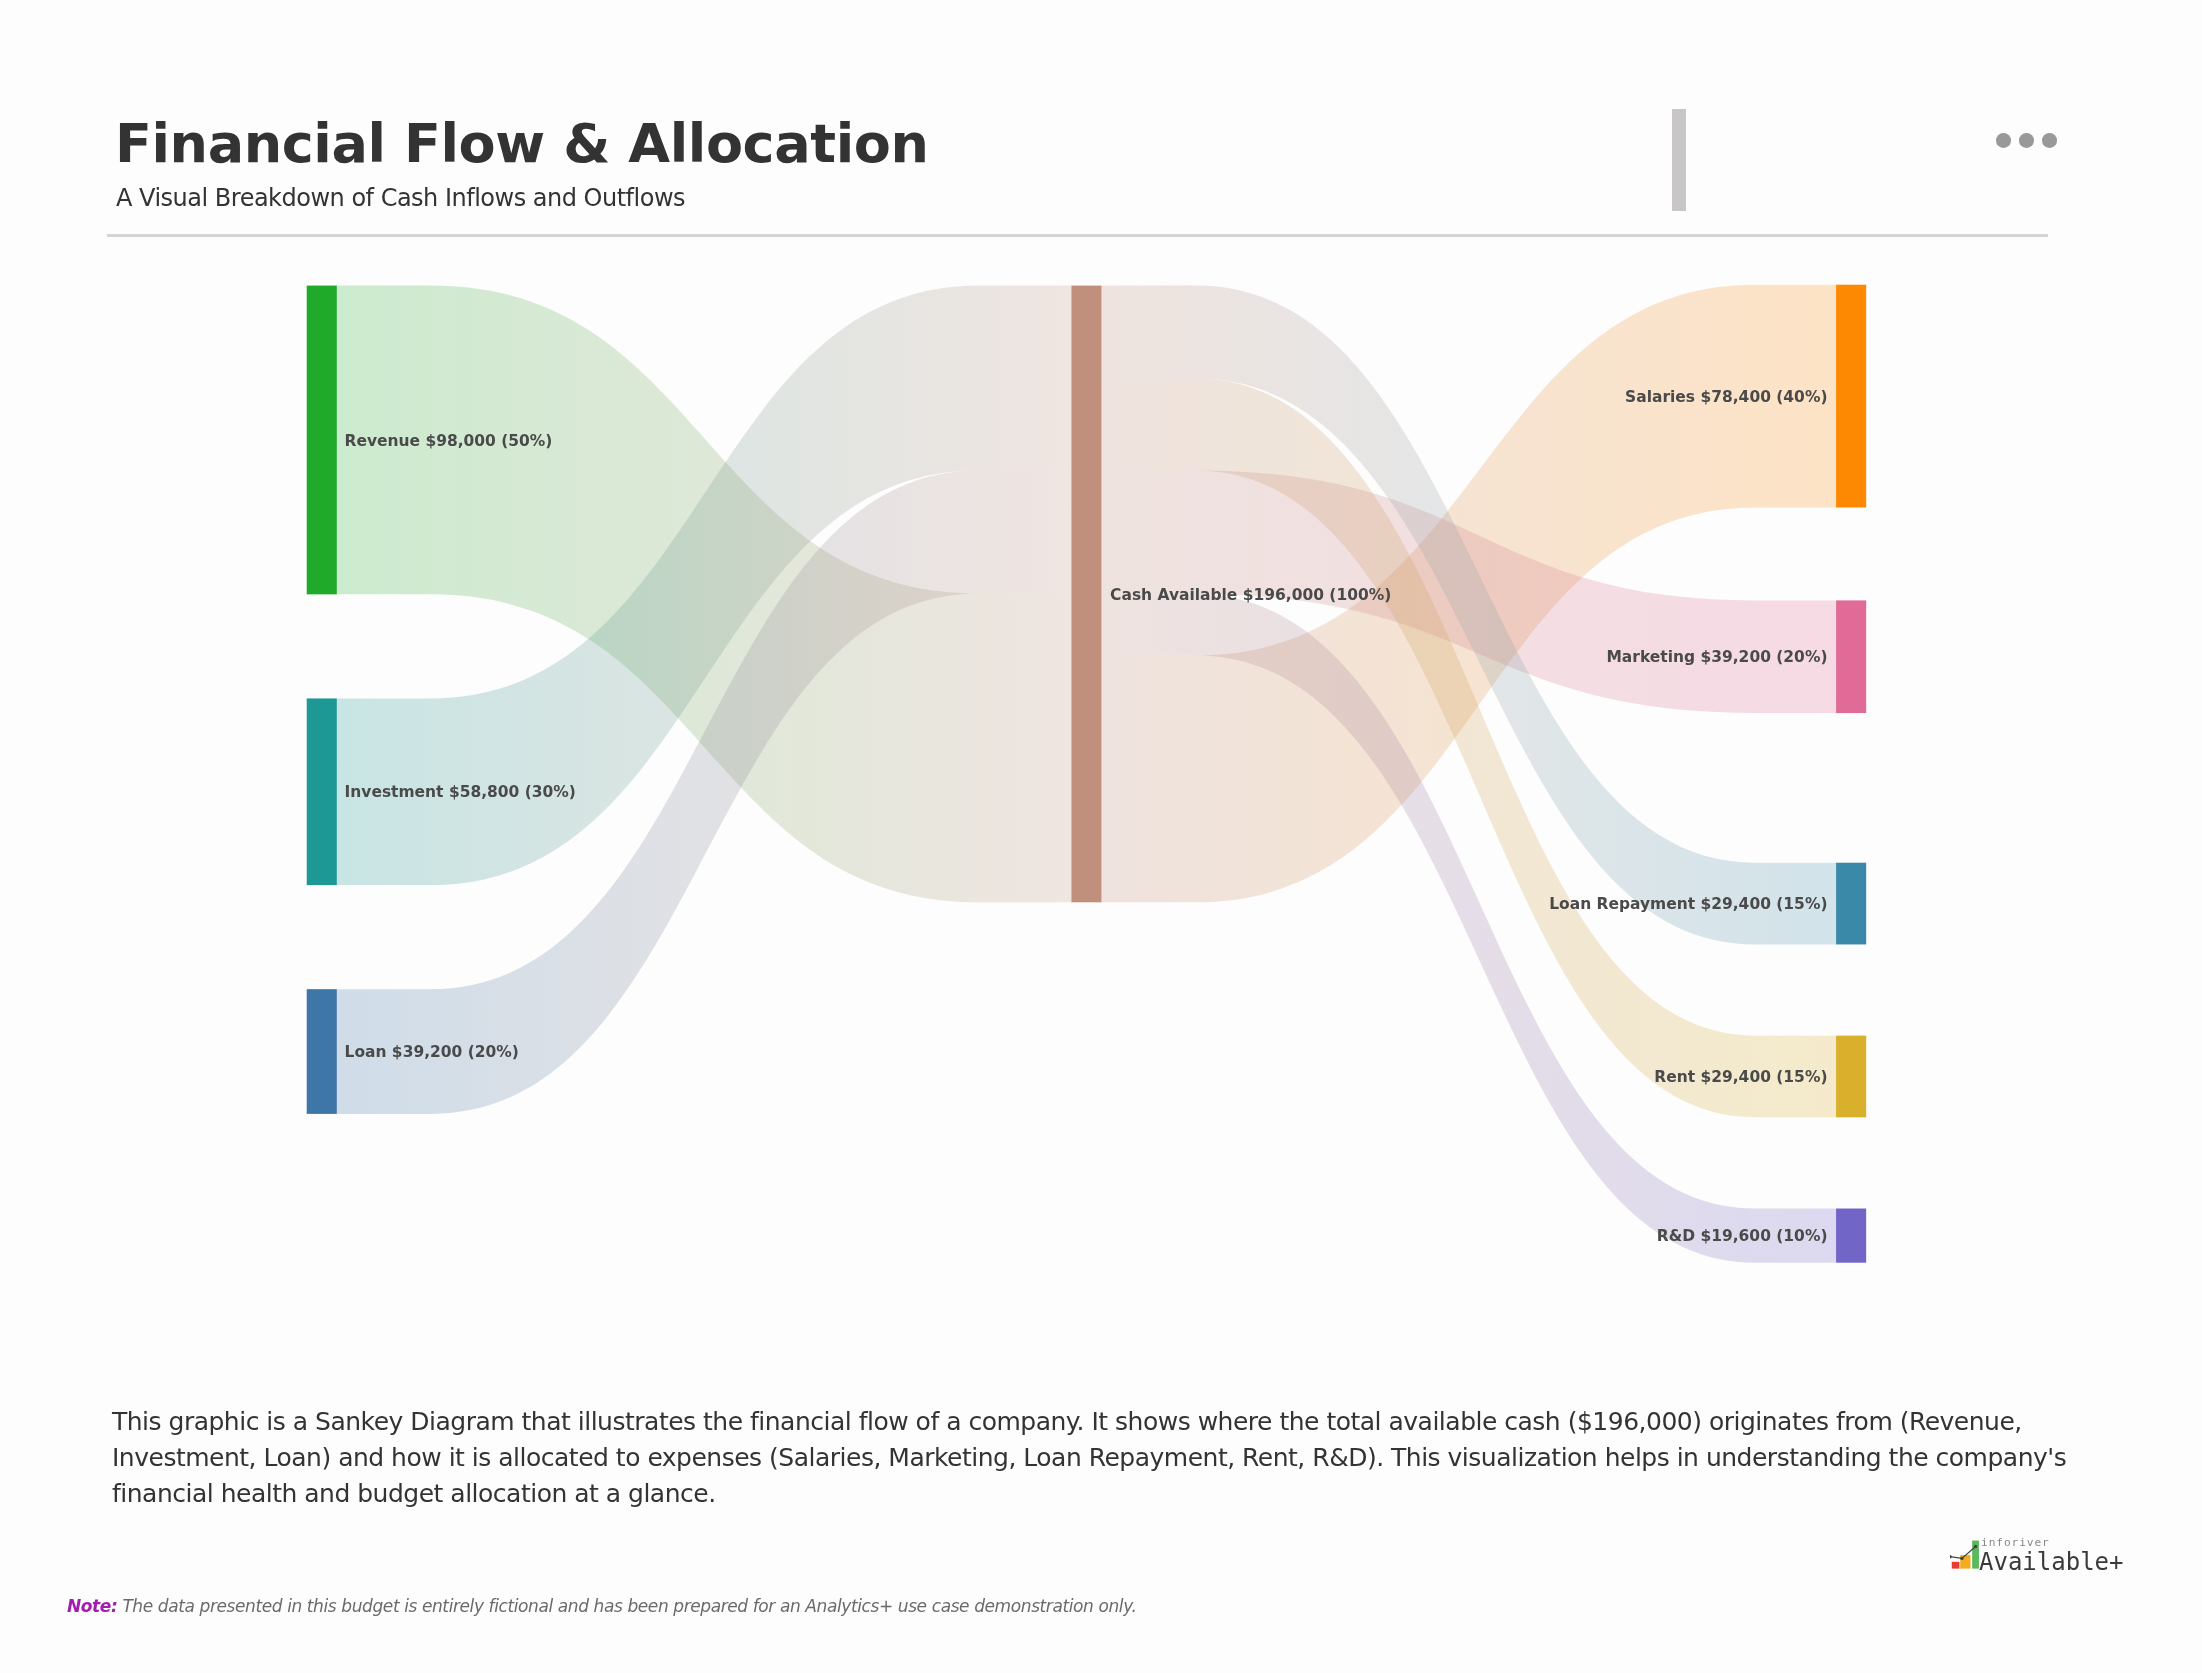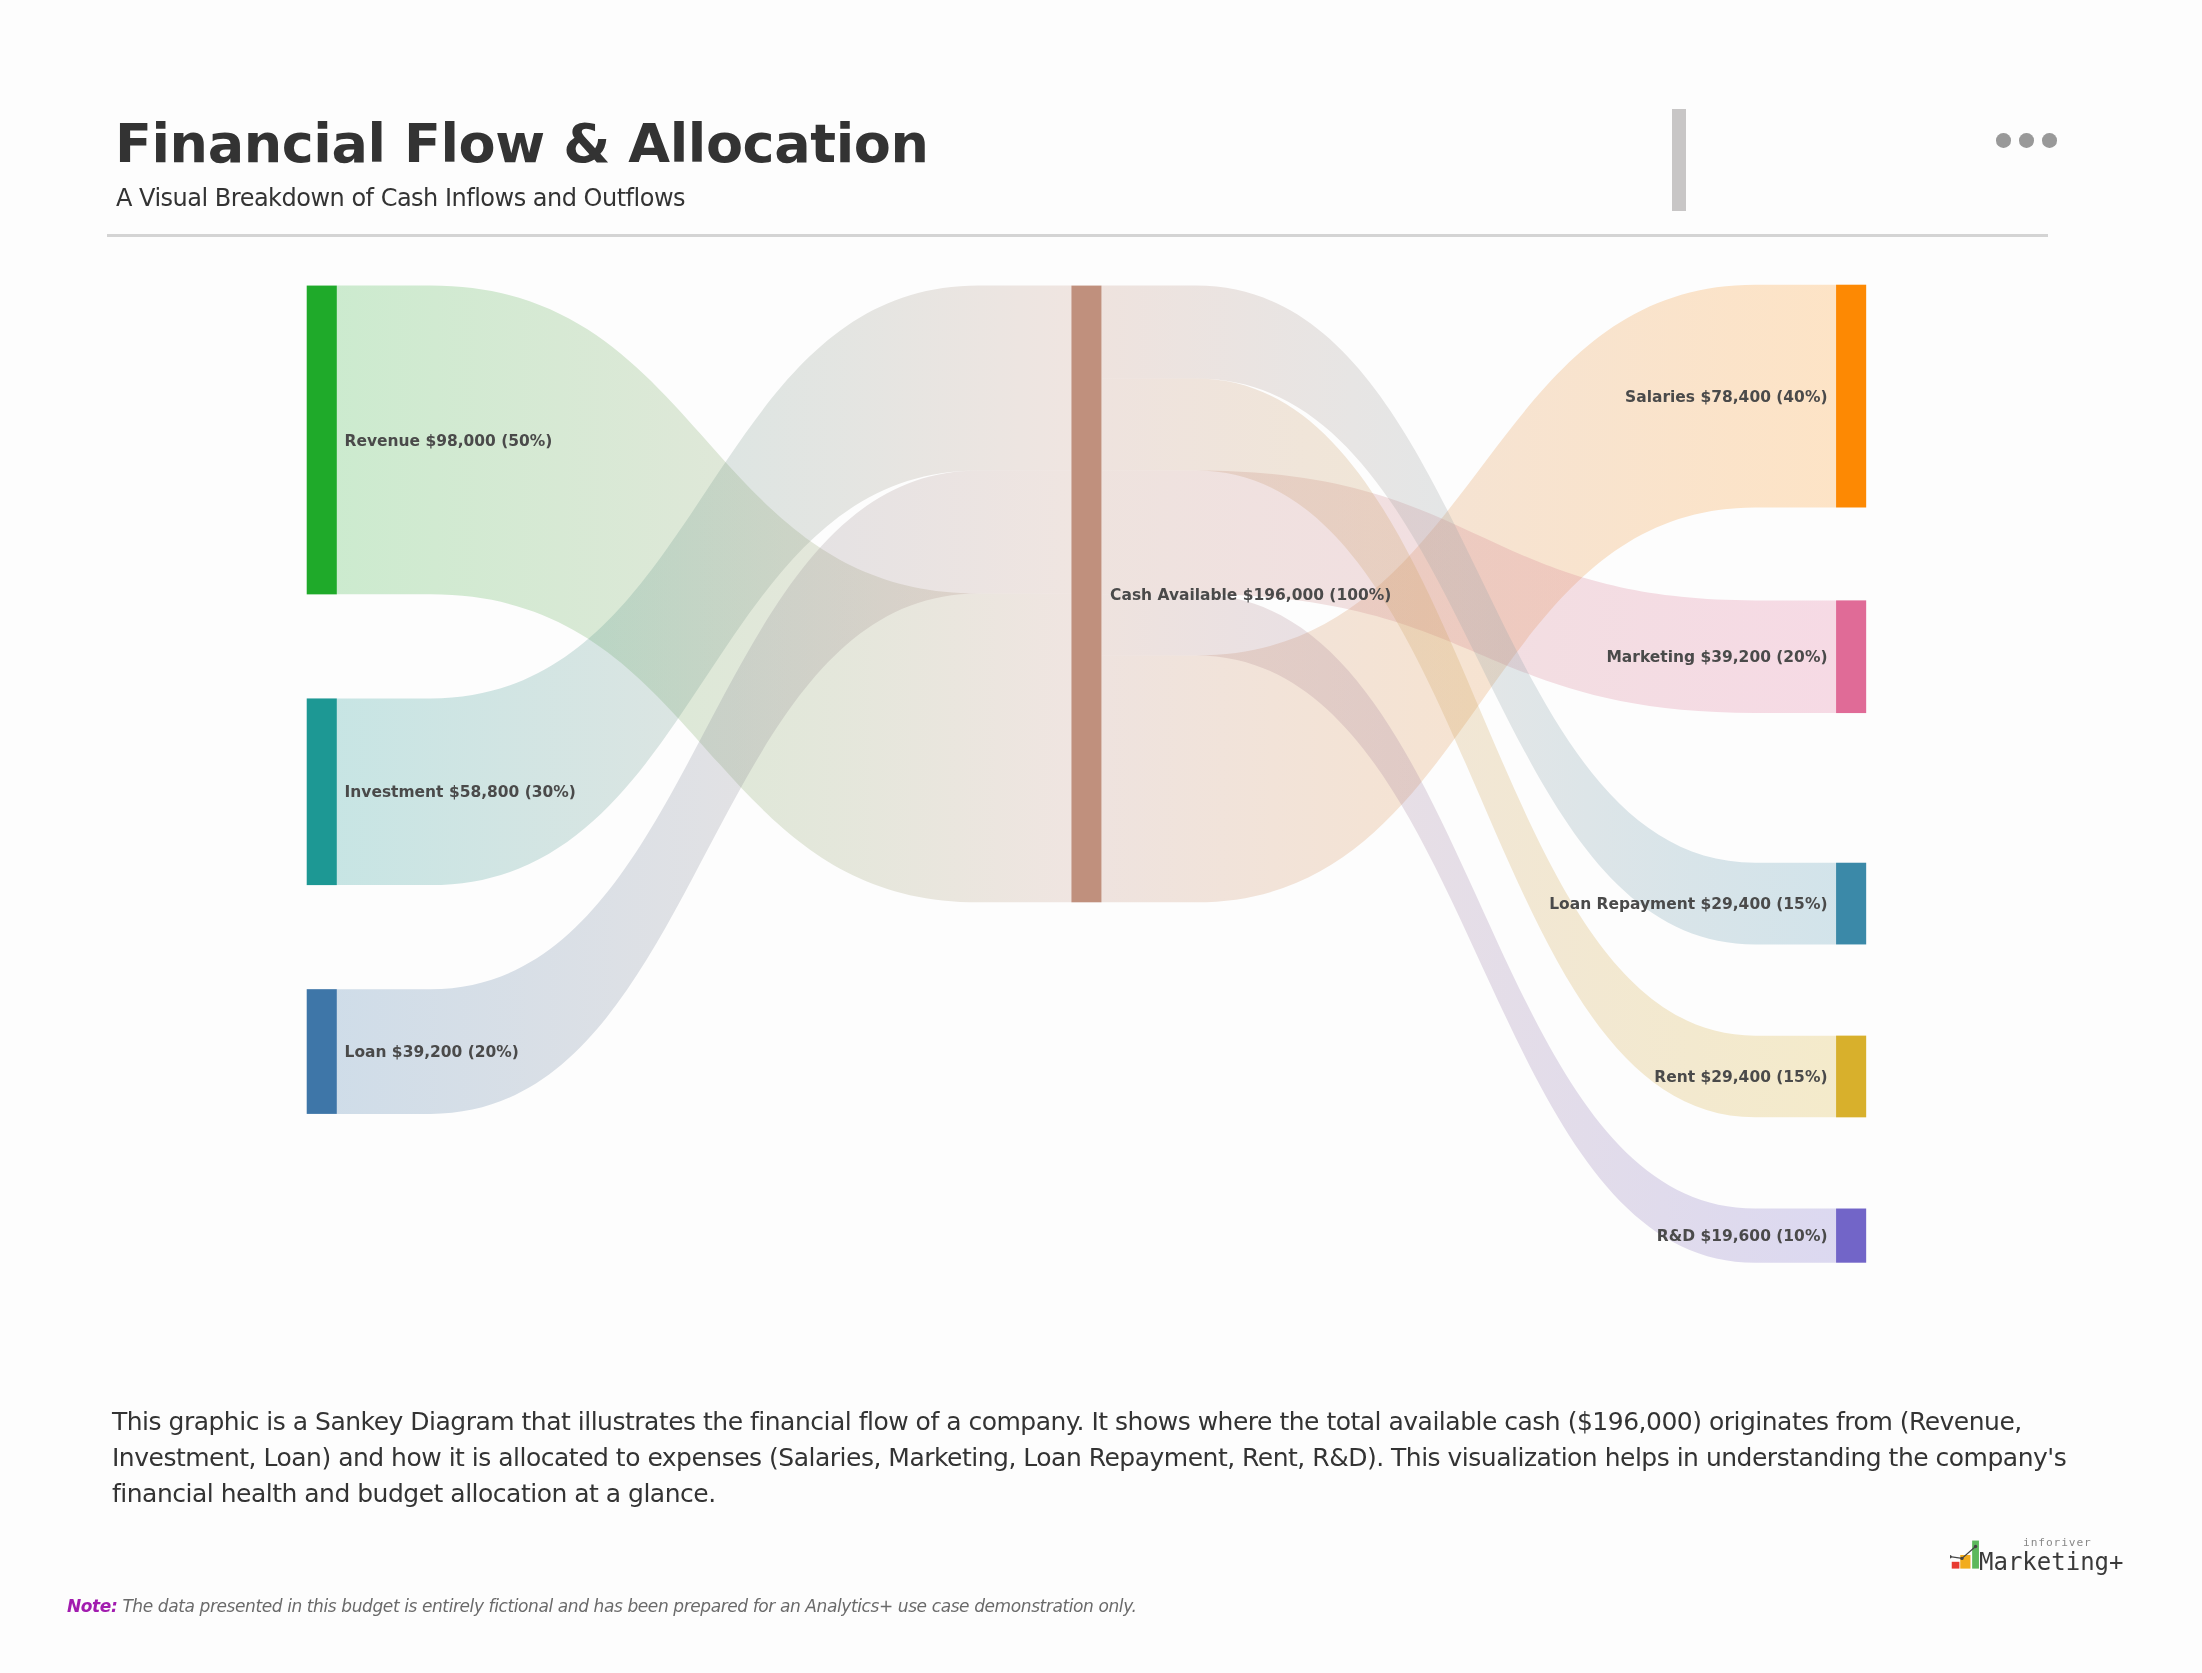--- a/index.html
+++ b/index.html
@@ -9,21 +9,21 @@
   .vbar { position: absolute; left: 1672px; top: 109px; width: 13.8px; height: 102px; background: #c8c6c6; }
   .more { position: absolute; left: 1996px; top: 133px; display: flex; gap: 8.6px; cursor: pointer; }
   .more span { display: block; width: 14.6px; height: 14.6px; border-radius: 50%; background: #999999; }
   .divider { position: absolute; left: 107px; top: 234px; width: 1941px; height: 2.6px; background: #d4d4d4; }
   svg.sankey { position: absolute; left: 0; top: 0; }
   .node-label { font-family: "DejaVu Sans", sans-serif; font-size: 18px; font-weight: bold; fill: #4a4a4a; }
   .desc { position: absolute; left: 112px; top: 1404px; width: 1979px; text-align: left; font-size: 25px; line-height: 36px; color: #333; font-family: "DejaVu Sans", sans-serif; letter-spacing: -0.5px; }
   .note { position: absolute; left: 67px; top: 1596px; font-size: 17px; font-style: italic; color: #6a6a6a; font-family: "DejaVu Sans", sans-serif; letter-spacing: -0.4px; }
   .note b { font-weight: bold; color: #a21caf; }
   .logo { position: absolute; left: 1950px; top: 1538px; width: 206px; height: 52px; }
-  .logo .brand-small { position: absolute; left: 31px; top: -1.7px; font-family: "DejaVu Sans Mono", monospace; font-size: 11.2px; color: #888; letter-spacing: 0.9px; margin-left: 42px; }
+  .logo .brand-small { position: absolute; left: 31px; top: -1.7px; font-family: "DejaVu Sans Mono", monospace; font-size: 11.2px; color: #888; letter-spacing: 0.9px; }
   .logo .brand-big { position: absolute; left: 29px; top: 10.3px; font-family: "DejaVu Sans Mono", monospace; font-size: 24px; color: #3a3a3a; }
 </style>
 </head>
 <body>
 
 <div class="title">Financial Flow &amp; Allocation</div>
 <div class="subtitle">A Visual Breakdown of Cash Inflows and Outflows</div>
 <div class="vbar"></div>
 <div class="more">
   <span></span>
@@ -108,15 +108,15 @@
   <svg width="29" height="34" viewBox="0 0 34 40" style="position:absolute;left:0;top:0;">
     <rect x="2" y="28" width="9" height="8" fill="#e83a30"></rect>
     <rect x="12" y="20" width="12" height="16" fill="#f2ac1c"></rect>
     <rect x="26" y="3" width="8" height="33" fill="#5cb85c"></rect>
     <polyline points="0,22 14,24 30,10" fill="none" stroke="#444" stroke-width="1.5"></polyline>
     <circle cx="0" cy="22" r="2" fill="#444"></circle>
     <circle cx="14" cy="24" r="2" fill="#444"></circle>
     <circle cx="30" cy="10" r="2" fill="#444"></circle>
   </svg>
   <span class="brand-small">inforiver</span>
-  <span class="brand-big">Marketing+</span>
+  <span class="brand-big">Available+</span>
 </div>
 
 
 </body></html>

